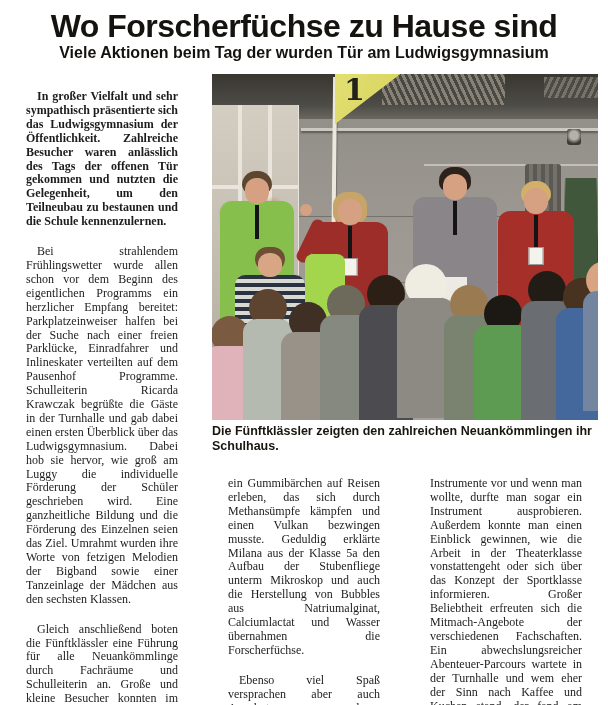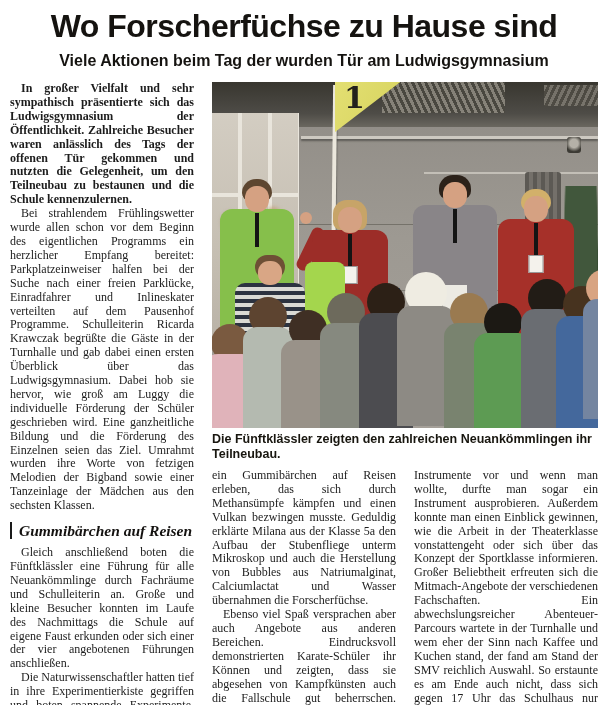--- a/index.html
+++ b/index.html
@@ -5,30 +5,30 @@
   html,body{margin:0;padding:0;background:#fff;}
   .page{
     width:608px;height:705px;box-sizing:border-box;overflow:hidden;
     background:#fff;padding:6px 10px 0 10px;position:relative;
     font-family:"Liberation Serif",serif;color:#1c1c1c;
   }
   
   header{text-align:center;}
   h1{
     font-family:"Liberation Sans",sans-serif;font-weight:700;
-    font-size:32px;line-height:36px;margin:2px 0 8px;color:#151310;letter-spacing:-.5px;
+    font-size:32px;line-height:36px;margin:2px 0 0;color:#151310;letter-spacing:-.5px;
   }
   h2{
     font-family:"Liberation Sans",sans-serif;font-weight:700;
     font-size:16px;line-height:18px;margin:0 0 12px;color:#151310;
   }
   
   .body-grid{display:flex;gap:18px;}
   .col{font-size:12px;line-height:13.9px;text-align:justify;hyphens:auto;-webkit-hyphens:auto;}
-  .col p{margin:0;text-indent:11px;}
+  .col p{margin:16px;text-indent:11px;}
   .col p.noindent{text-indent:0;}
   .col1{width:184px;flex:0 0 184px;}
   .lead{font-weight:700;}
   .subhead{
     font-family:"Liberation Serif",serif;font-style:italic;font-weight:700;
     font-size:15.5px;line-height:17px;margin:9px 0 7px;color:#141210;
     border-left:2.5px solid #1a1a1a;padding-left:7px;text-align:left;
   }
   .right{flex:1;min-width:0;}
   .two-cols{display:flex;gap:18px;margin-top:7px;}
@@ -138,21 +138,20 @@
   <header>
     <h1>Wo Forscherfüchse zu Hause sind</h1>
     <h2>Viele Aktionen beim Tag der wurden Tür am Ludwigsgymnasium</h2>
   </header>
 
   <div class="body-grid">
 
     <div class="col col1">
       <p class="lead noindent" style="text-indent:11px">In großer Vielfalt und sehr sympathisch präsentierte sich das Ludwigsgymnasium der Öffentlichkeit. Zahlreiche Besucher waren anlässlich des Tags der offenen Tür gekommen und nutzten die Gelegenheit, um den Teilneubau zu bestaunen und die Schule kennenzulernen.</p>
       <p>Bei strahlendem Frühlingswetter wurde allen schon vor dem Beginn des eigentlichen Programms ein herzlicher Empfang bereitet: Parkplatzeinweiser halfen bei der Suche nach einer freien Parklücke, Einradfahrer und Inlineskater verteilten auf dem Pausenhof Programme. Schulleiterin Ricarda Krawczak begrüßte die Gäste in der Turnhalle und gab dabei einen ersten Überblick über das Ludwigsgymnasium. Dabei hob sie hervor, wie groß am Luggy die individuelle Förderung der Schüler geschrieben wird. Eine ganzheitliche Bildung und die Förderung des Einzelnen seien das Ziel. Umrahmt wurden ihre Worte von fetzigen Melodien der Bigband sowie einer Tanzeinlage der Mädchen aus den sechsten Klassen.</p>
-      <h3 class="subhead">Gummibärchen auf Reisen</h3>
       <p>Gleich anschließend boten die Fünftklässler eine Führung für alle Neuankömmlinge durch Fachräume und Schulleiterin an. Große und kleine Besucher konnten im Laufe des Nachmittags die Schule auf eigene Faust erkunden oder sich einer der vier angebotenen Führungen anschließen.</p>
       <p>Die Naturwissenschaftler hatten tief in ihre Experimentierkiste gegriffen und boten spannende Experimente. So konnte man in einer Chemie-Show mit der Klasse 10a</p>
     </div>
 
     <div class="right">
 
       <figure>
         <div class="photo-scene">
           <div class="ph-ceiling"></div>
           <div class="ph-vent"></div>
@@ -258,21 +257,21 @@
             </div>
           <div class="aud a10">
               <div class="head"></div>
               <div class="sh"></div>
             </div>
           <div class="aud a11">
               <div class="head"></div>
               <div class="sh"></div>
             </div>
         </div>
-        <figcaption>Die Fünftklässler zeigten den zahlreichen Neuankömmlingen ihr Teilneubau.</figcaption>
+        <figcaption>Die Fünftklässler zeigten den zahlreichen Neuankömmlingen ihr Schulhaus.</figcaption>
       </figure>
 
       <div class="two-cols">
         <div class="col">
           <p class="noindent">ein Gummibärchen auf Reisen erleben, das sich durch Methansümpfe kämpfen und einen Vulkan bezwingen musste. Geduldig erklärte Milana aus der Klasse 5a den Aufbau der Stubenfliege unterm Mikroskop und auch die Herstellung von Bubbles aus Natriumalginat, Calciumlactat und Wasser übernahmen die Forscherfüchse.</p>
           <p>Ebenso viel Spaß versprachen aber auch Angebote aus anderen Bereichen. Eindrucksvoll demonstrierten Karate-Schüler ihr Können und zeigten, dass sie abgesehen von Kampfkünsten auch die Fallschule gut beherrschen. Liebevoll stellten die Schüler der Bläserklasse ihre</p>
         </div>
         <div class="col">
           <p class="noindent">Instrumente vor und wenn man wollte, durfte man sogar ein Instrument ausprobieren. Außerdem konnte man einen Einblick gewinnen, wie die Arbeit in der Theaterklasse vonstattengeht oder sich über das Konzept der Sportklasse informieren. Großer Beliebtheit erfreuten sich die Mitmach-Angebote der verschiedenen Fachschaften. Ein abwechslungsreicher Abenteuer-Parcours wartete in der Turnhalle und wem eher der Sinn nach Kaffee und Kuchen stand, der fand am Stand der SMV reichlich Auswahl. So erstaunte es am Ende auch nicht, dass sich gegen 17 Uhr das Schulhaus nur langsam leerte.</p>
         </div>

